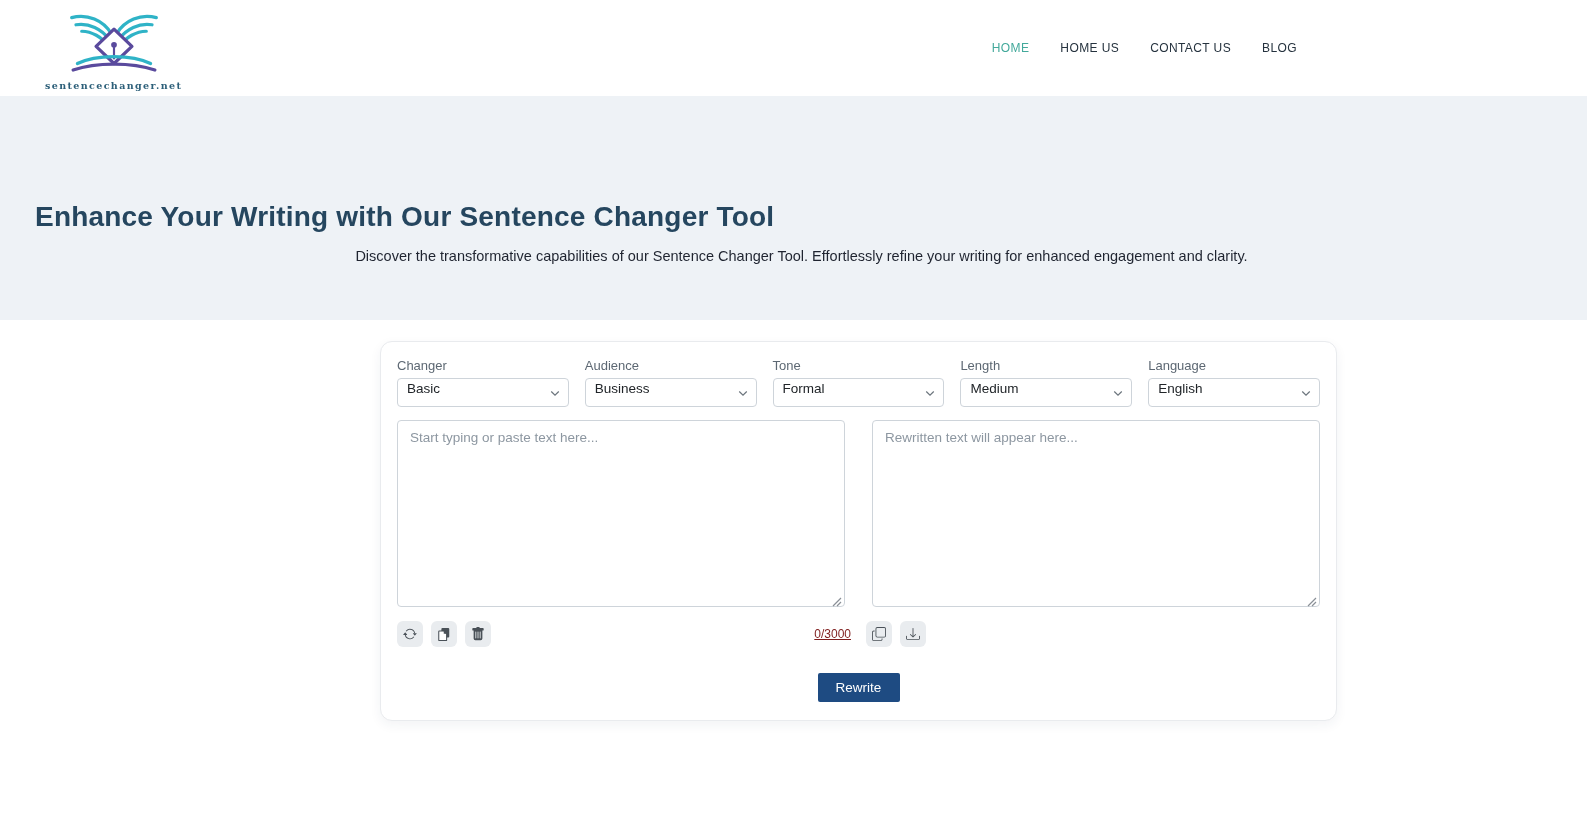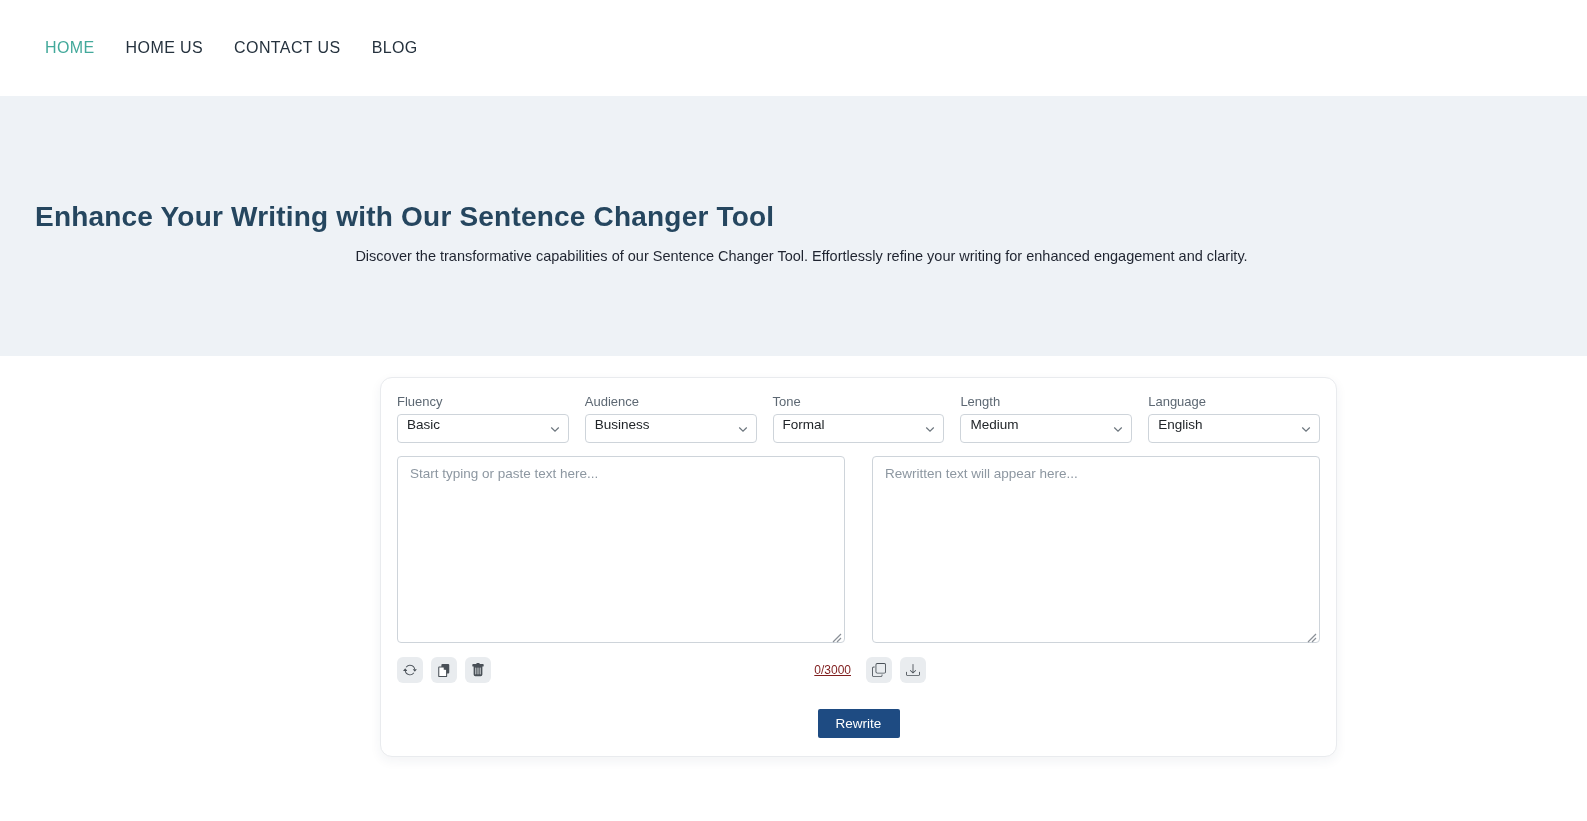--- a/index.html
+++ b/index.html
@@ -5,25 +5,25 @@
   * { margin:0; padding:0; box-sizing:border-box; }
   html,body { width:1587px; height:821px; background:#fff; font-family:"Liberation Sans", sans-serif; overflow:hidden; }
 
   
   .header { height:96px; background:#ffffff; display:flex; align-items:center; justify-content:space-between;
             padding:0 290px 0 45px; }
   .logo { display:flex; flex-direction:column; align-items:center; margin-top:4px; cursor:pointer; }
   .logo-text { font-family:"DejaVu Serif", serif; font-weight:bold; font-size:9.5px; letter-spacing:1.4px;
                color:#2c5f79; margin-top:1px; white-space:nowrap; }
   .nav { display:flex; align-items:center; gap:31px; }
-  .nav a { text-decoration:none; font-size:16px; letter-spacing:0.4px; color:#25323e; cursor:pointer; }
+  .nav a { text-decoration:none; font-size:12px; letter-spacing:0.4px; color:#25323e; cursor:pointer; }
   .nav a.active { color:#43a99b; }
 
   
-  .hero { height:260px; background:#eef2f6; padding:105px 19px 0 35px; }
+  .hero { height:224px; background:#eef2f6; padding:105px 19px 0 35px; }
   .hero h1 { font-size:28px; font-weight:bold; color:#25465f; letter-spacing:0.2px; }
   .hero p { margin-top:15px; font-size:14.5px; color:#1f2430;text-align:center; }
 
   
   .main { background:#fff; padding-top:21px; }
   .card { width:957px; margin-left:380px; background:#fff; border:1px solid #e9ebee; border-radius:12px;
           box-shadow:0 4px 12px rgba(35,55,80,0.06); padding:16px 16px 18px 16px; }
 
   .selects-row { display:flex; gap:16px; }
   .select-group { flex:1; }
@@ -50,39 +50,61 @@
   .counter { margin-left:auto; font-size:12px; color:#7f1d1d;text-decoration:underline; }
 
   .rewrite-row { display:flex; justify-content:center; margin-top:26px; }
   .rewrite-btn { background:#1e4b82; color:#ffffff; border:none; border-radius:2px; height:29px; width:82px;
           font-family:"Liberation Sans", sans-serif; font-size:13.5px; cursor:pointer; }
 </style>
 </head>
 <body>
 
 <div class="header">
+  <div class="logo">
+    <span>
+      <svg width="122" height="66" viewBox="0 0 130 92">
+        <g fill="none" stroke="#2fb3c7" stroke-width="4.5" stroke-linecap="round">
+          <path d="M61 34 C 50 16, 28 6, 6 12"></path>
+          <path d="M59 43 C 48 28, 30 19, 12 22"></path>
+          <path d="M57 52 C 48 39, 34 31, 20 31"></path>
+          <g transform="translate(130,0) scale(-1,1)">
+            <path d="M61 34 C 50 16, 28 6, 6 12"></path>
+            <path d="M59 43 C 48 28, 30 19, 12 22"></path>
+            <path d="M57 52 C 48 39, 34 31, 20 31"></path>
+          </g>
+        </g>
+        <path d="M65 28 L90 52 L65 76 L40 52 Z" fill="#ffffff" stroke="#5a4a9d" stroke-width="4.5" stroke-linejoin="round"></path>
+        <circle cx="65" cy="50" r="4" fill="#5a4a9d"></circle>
+        <path d="M65 54 L65 69" stroke="#5a4a9d" stroke-width="3" stroke-linecap="round"></path>
+        <path d="M14 76 C 40 63, 90 63, 116 76" fill="none" stroke="#2fb3c7" stroke-width="4.5" stroke-linecap="round"></path>
+        <path d="M8 85 C 40 74, 90 74, 122 85" fill="none" stroke="#5a4a9d" stroke-width="4.5" stroke-linecap="round"></path>
+      </svg>
+    </span>
+    <span class="logo-text">sentencechanger.net</span>
+  </div>
   <div class="nav">
     <a href="#" class="active">HOME</a>
     <a href="#">HOME US</a>
     <a href="#">CONTACT US</a>
     <a href="#">BLOG</a>
   </div>
 </div>
 
 <div class="hero">
   <h1>Enhance Your Writing with Our Sentence Changer Tool</h1>
   <p>Discover the transformative capabilities of our Sentence Changer Tool. Effortlessly refine your writing for enhanced engagement and clarity.</p>
 </div>
 
 <div class="main">
   <div class="card">
 
     <div class="selects-row">
       <div class="select-group">
-        <label>Fluency</label>
+        <label>Changer</label>
         <div class="select-wrap">
           <select><option>Basic</option></select>
           <span class="chev">
               <svg width="12" height="12" viewBox="0 0 16 16" fill="none" stroke="currentColor" stroke-width="1.6">
                 <path d="M3 6l5 5 5-5"></path>
               </svg>
             </span>
         </div>
       </div>
       <div class="select-group">

